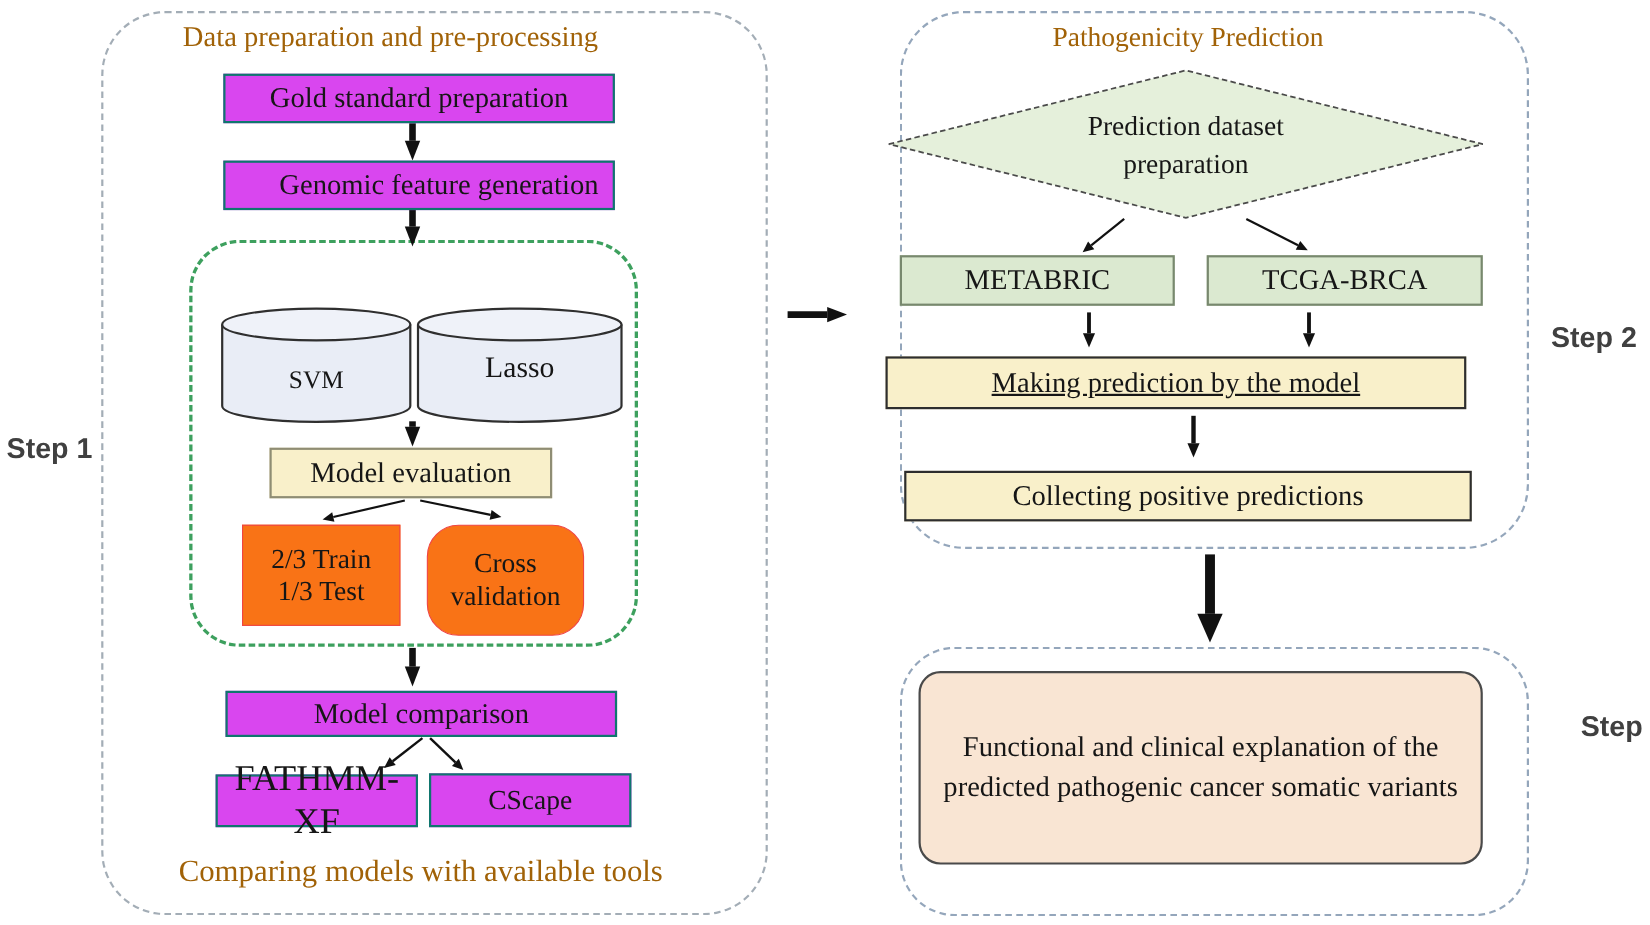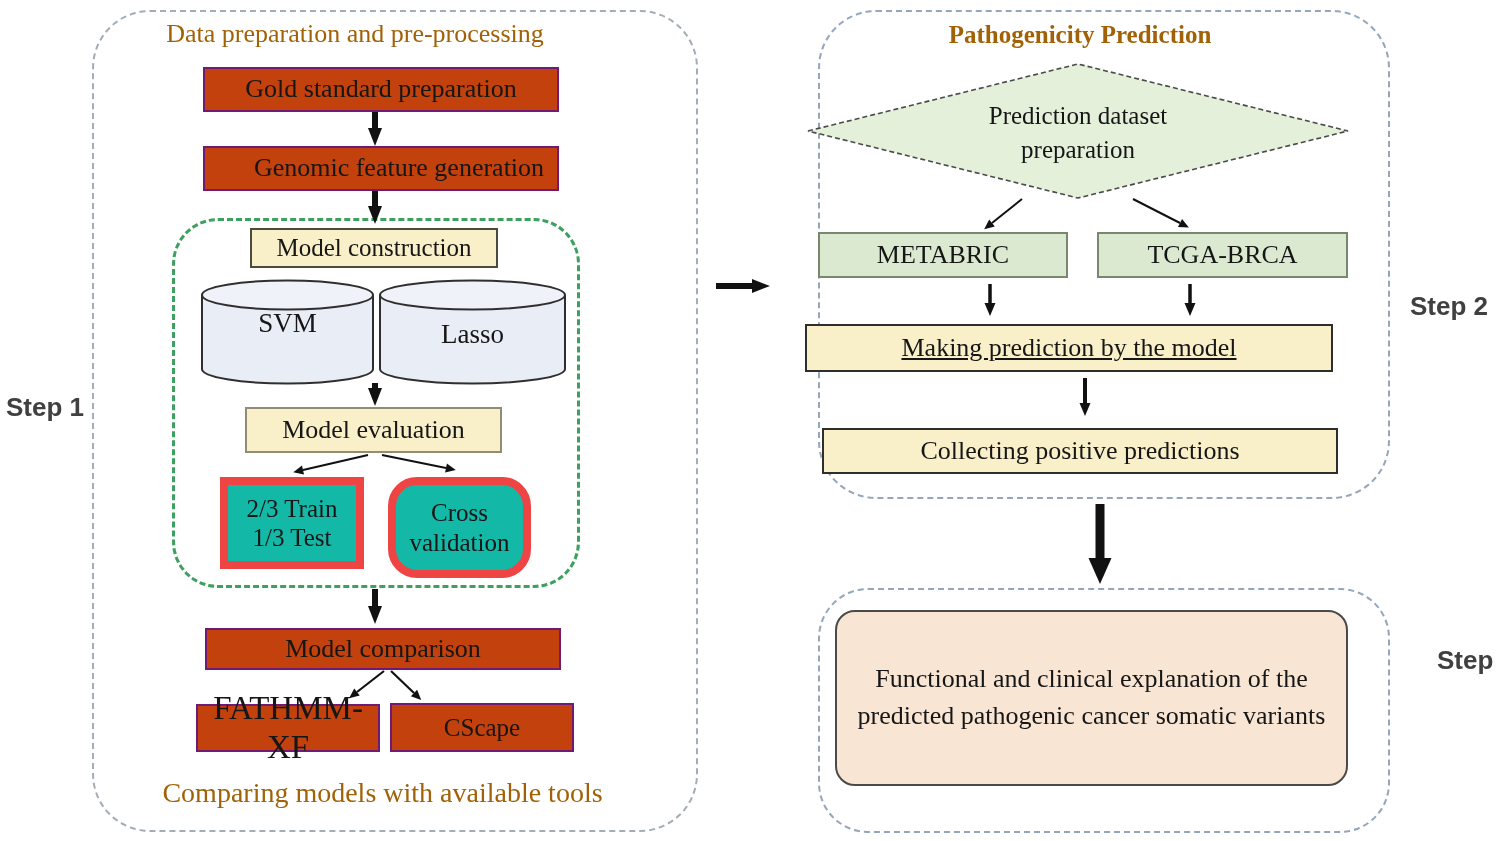--- a/index.html
+++ b/index.html
@@ -50,30 +50,30 @@
   }
   .box {
     position: absolute;
     box-sizing: border-box;
     display: flex;
     align-items: center;
     justify-content: center;
     text-align: center;
     line-height: 1.18;
   }
-  .gray   { background: #c2410c; border: 2px solid #701a75; }
+  .gray   { background: #d946ef; border: 2px solid #0f766e; }
   .yellow { background: #f9f0ca; }
-  .blue   { background: #14b8a6; border: 8px solid #ef4444; }
+  .blue   { background: #f97316; border: 1px solid #ef4444; }
   .green  { background: #dbe9d0; border: 2px solid #78886e; }
   .peach  { background: #f9e5d3; border: 2px solid #4a4a4a; }
 
   #box-gold        { left: 203px; top: 67px;  width: 356px; height: 45px; font-size: 26px; }
   #box-genomic     { left: 203px; top: 146px; width: 356px; height: 45px; font-size: 26px; padding-left: 36px; }
   #box-construction{ left: 250px; top: 228px; width: 248px; height: 40px; font-size: 25px; border: 2px solid #4c4c3e; }
-  #label-svm       { left: 202px; top: 297px; width: 171px; height: 52px; font-size: 27px; position: absolute; display:flex; align-items:center; justify-content:center; }
+  #label-svm       { left: 202px; top: 320px; width: 171px; height: 52px; font-size: 23px; position: absolute; display:flex; align-items:center; justify-content:center; }
   #label-lasso     { left: 380px; top: 308px; width: 185px; height: 52px; font-size: 27px; position: absolute; display:flex; align-items:center; justify-content:center; }
   #box-evaluation  { left: 245px; top: 407px; width: 257px; height: 46px; font-size: 26px; border: 2px solid #8f8d74; }
   #box-traintest   { left: 220px; top: 477px; width: 144px; height: 92px;  font-size: 25px; flex-direction: column; }
   #box-crossval    { left: 388px; top: 477px; width: 143px; height: 101px; font-size: 25px; padding: 0 8px; border-radius: 29px; }
   #box-comparison  { left: 205px; top: 628px; width: 356px; height: 42px; font-size: 26px; }
   #box-fathmm      { left: 196px; top: 704px; width: 184px; height: 48px; font-size: 33px; }
   #box-cscape      { left: 390px; top: 703px; width: 184px; height: 49px; font-size: 25px; }
 
   #box-metabric    { left: 818px;  top: 232px; width: 250px; height: 46px; font-size: 26px; }
   #box-tcga        { left: 1097px; top: 232px; width: 251px; height: 46px; font-size: 26px; }
@@ -81,21 +81,21 @@
   #box-collecting  { left: 822px;  top: 428px; width: 516px; height: 46px; font-size: 26px; border: 2px solid #2e2e2e; }
   #box-step3       { left: 835px;  top: 610px; width: 513px; height: 176px; font-size: 26px; padding: 0 14px; line-height: 1.42; border-radius: 20px; }
 
   .panel-title {
     position: absolute;
     text-align: center;
     font-size: 26px;
     color: #a16207;
   }
   #title-step1  { left: 120px; top: 19px; width: 470px; }
-  #title-step2  { left: 880px; top: 21px; width: 400px; font-size: 25px; font-weight: bold; }
+  #title-step2  { left: 880px; top: 21px; width: 400px; font-size: 25px; }
   #footer-step1 { left: 105px; top: 777px; width: 555px; font-size: 28px; }
 
   #diamond-text {
     position: absolute;
     left: 928px; top: 99px; width: 300px;
     text-align: center;
     font-size: 25px;
     line-height: 34px;
   }
 
@@ -171,21 +171,20 @@
   <div class="step-label" id="label-step1">Step 1</div>
   <div class="step-label" id="label-step2">Step 2</div>
   <div class="step-label" id="label-step3">Step 3</div>
 
   <div class="panel-title" id="title-step1">Data preparation and pre-processing</div>
   <div class="panel-title" id="footer-step1">Comparing models with available tools</div>
   <div class="panel-title" id="title-step2">Pathogenicity Prediction</div>
 
   <div class="box gray" id="box-gold">Gold standard preparation</div>
   <div class="box gray" id="box-genomic">Genomic feature generation</div>
-  <div class="box yellow" id="box-construction">Model construction</div>
   <div id="label-svm">SVM</div>
   <div id="label-lasso">Lasso</div>
   <div class="box yellow" id="box-evaluation">Model evaluation</div>
   <div class="box blue" id="box-traintest">
     <span>2/3 Train</span>
     <span>1/3 Test</span>
   </div>
   <div class="box blue" id="box-crossval">Cross validation</div>
   <div class="box gray" id="box-comparison">Model comparison</div>
   <div class="box gray" id="box-fathmm">FATHMM-XF</div>

